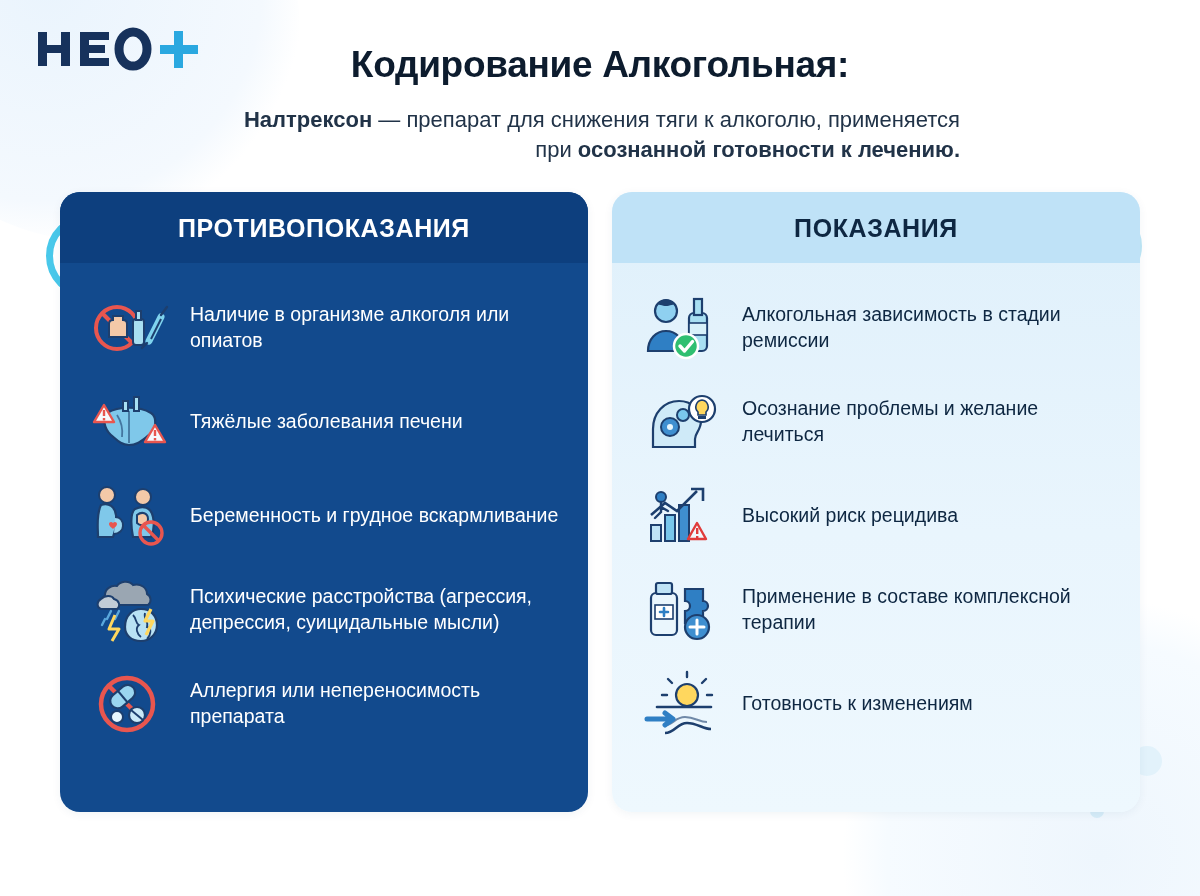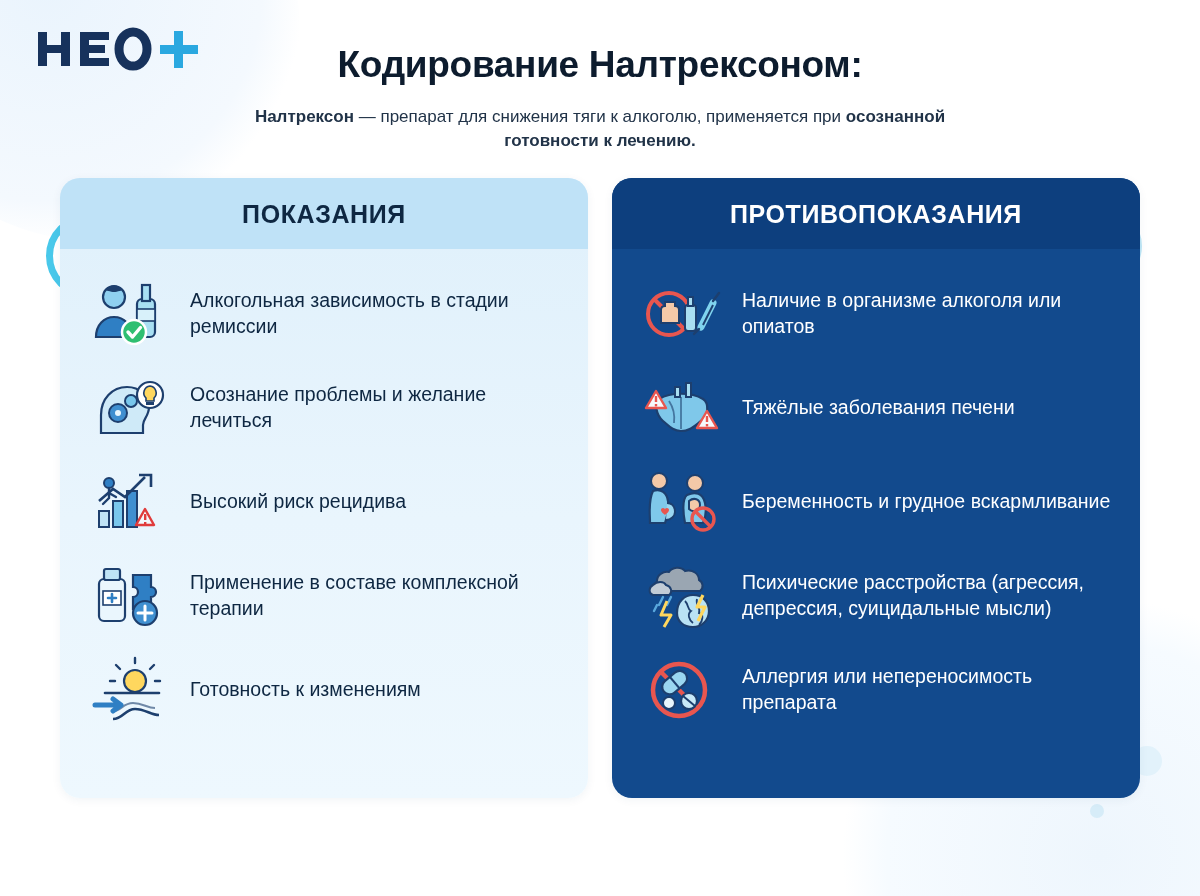--- a/index.html
+++ b/index.html
@@ -97,23 +97,23 @@
   .title {
     text-align: center;
     color: #0d1c2e;
     font-size: 37px;
     font-weight: bold;
     line-height: 1.22;
     letter-spacing: -0.3px;
     margin: 18px 150px 0 150px;
   }
   .subtitle {
-    text-align: center;
+    text-align: right;
     color: #213348;
-    font-size: 17px;
+    font-size: 22px;
     line-height: 1.38;
     margin: 18px auto 0 auto;
     width: 720px;
   }
   .subtitle b { font-weight: bold; }
 
   
   .columns {
     position: relative;
     display: flex;
@@ -205,29 +205,119 @@
       <rect x="53" y="32" width="20" height="8" fill="#17325c"></rect>
 
       <path d="M83 23a14 17 0 1 1 28 0a14 17 0 1 1 -28 0z" fill="none" stroke="#17325c" stroke-width="9"></path>
 
       <rect x="124" y="19" width="38" height="9" fill="#2aa8e0"></rect>
       <rect x="138" y="5" width="9" height="37" fill="#2aa8e0"></rect>
     </svg>
   </div>
 
   <div class="title">
-    <div>Кодирование Налтрексоном:</div>
+    <div>Кодирование Алкогольная:</div>
   </div>
 
   <div class="subtitle">
     <b>Налтрексон</b><span> — препарат для снижения тяги к алкоголю, применяется при </span><b>осознанной готовности к лечению.</b>
   </div>
 </div>
 
 <div class="columns">
+
+  <div class="card cons">
+    <div class="card-head">ПРОТИВОПОКАЗАНИЯ</div>
+    <div class="items">
+
+      <div class="item">
+        <div class="icon-box">
+          <svg width="84" height="70" viewBox="0 0 84 70">
+            <circle cx="30" cy="35" r="21" fill="none" stroke="#e8564f" stroke-width="4"></circle>
+            <path d="M15 20l30 30" stroke="#e8564f" stroke-width="4"></path>
+            <path d="M22 44V31c0-3 2-4 4-4v-4h10v4c2 0 4 1 4 4v13z" fill="#f4c9a8" stroke="#1d3f6e" stroke-width="2"></path>
+            <rect x="46" y="26" width="11" height="26" rx="3" fill="#a8dff2" stroke="#1d3f6e" stroke-width="2"></rect>
+            <rect x="49" y="18" width="5" height="9" fill="#a8dff2" stroke="#1d3f6e" stroke-width="2"></rect>
+            <path d="M62 48l12-24" stroke="#7fd3ee" stroke-width="7" stroke-linecap="round"></path>
+            <path d="M64 46l10-20" stroke="#1d3f6e" stroke-width="2"></path>
+            <path d="M74 22l6-8" stroke="#1d3f6e" stroke-width="2.4" stroke-linecap="round"></path>
+            <path d="M60 50l-5 5" stroke="#1d3f6e" stroke-width="2.4" stroke-linecap="round"></path>
+          </svg>
+        </div>
+        <div class="item-text">Наличие в организме алкоголя или опиатов</div>
+      </div>
+
+      <div class="item">
+        <div class="icon-box">
+          <svg width="84" height="70" viewBox="0 0 84 70">
+            <path d="M20 26c12-7 32-7 44 0c6 4 6 16-2 22c-8 6-12 10-20 10s-12-5-18-10c-7-6-9-18-4-22z" fill="#7fc8ea" stroke="#1d3f6e" stroke-width="2.2"></path>
+            <path d="M42 24v32M30 28c4 6 6 14 5 22" fill="none" stroke="#1d3f6e" stroke-width="1.8" opacity=".6"></path>
+            <path d="M36 14h5v10h-5zM47 10h5v14h-5z" fill="#a8dff2" stroke="#1d3f6e" stroke-width="2"></path>
+            <path d="M17 18l10 17H7z" fill="#f6f9fc" stroke="#e8564f" stroke-width="2.4" stroke-linejoin="round"></path>
+            <rect x="15.8" y="23" width="2.4" height="6" fill="#e8564f"></rect>
+            <rect x="15.8" y="31" width="2.4" height="2.4" fill="#e8564f"></rect>
+            <path d="M68 38l10 17H58z" fill="#f6f9fc" stroke="#e8564f" stroke-width="2.4" stroke-linejoin="round"></path>
+            <rect x="66.8" y="43" width="2.4" height="6" fill="#e8564f"></rect>
+            <rect x="66.8" y="51" width="2.4" height="2.4" fill="#e8564f"></rect>
+          </svg>
+        </div>
+        <div class="item-text">Тяжёлые заболевания печени</div>
+      </div>
+
+      <div class="item">
+        <div class="icon-box">
+          <svg width="84" height="70" viewBox="0 0 84 70">
+            <circle cx="20" cy="14" r="8" fill="#f4c9a8" stroke="#1d3f6e" stroke-width="2"></circle>
+            <path d="M14 24c8-3 14 2 15 10c2 8-1 16-3 22H11c0-10-2-22 3-32z" fill="#7fc8ea" stroke="#1d3f6e" stroke-width="2.2"></path>
+            <path d="M28 36c6 0 8 5 8 9s-4 8-9 8" fill="#9ad6f0" stroke="#1d3f6e" stroke-width="2"></path>
+            <path d="M26 42c1.6-2 4-1 4 1s-3 4-4 5c-1-1-4-3-4-5s2.4-3 4-1z" fill="#e8564f"></path>
+            <circle cx="56" cy="16" r="8" fill="#f4c9a8" stroke="#1d3f6e" stroke-width="2"></circle>
+            <path d="M48 28c8-4 16-2 18 8c2 10 0 16-2 20H46c-2-10-3-24 2-28z" fill="#7fc8ea" stroke="#1d3f6e" stroke-width="2.2"></path>
+            <path d="M50 34c5-4 11-2 11 4s-7 8-11 4z" fill="#f4c9a8" stroke="#1d3f6e" stroke-width="2"></path>
+            <circle cx="64" cy="52" r="11" fill="none" stroke="#e8564f" stroke-width="3.4"></circle>
+            <path d="M56 44l16 16" stroke="#e8564f" stroke-width="3.4"></path>
+          </svg>
+        </div>
+        <div class="item-text">Беременность и грудное вскармливание</div>
+      </div>
+
+      <div class="item">
+        <div class="icon-box">
+          <svg width="84" height="70" viewBox="0 0 84 70">
+            <path d="M18 20c0-6 6-10 12-9c3-5 12-6 16-1c8-2 14 3 14 9c4 2 5 8 1 11H20c-4-2-4-8-2-10z" fill="#9aa6b2" stroke="#1d3f6e" stroke-width="2"></path>
+            <path d="M14 24c-4 2-5 8 0 10h16c4-3 2-9-3-10c-2-4-9-4-13 0z" fill="#c2ccd6" stroke="#1d3f6e" stroke-width="2"></path>
+            <path d="M24 36l-4 8M32 36l-4 8M18 44l-3 6" stroke="#5aa8dd" stroke-width="2.4" stroke-linecap="round"></path>
+            <path d="M28 40l-6 14h10l-7 12" fill="none" stroke="#ffd75e" stroke-width="3" stroke-linejoin="round"></path>
+            <path d="M38 52c0-12 8-18 16-18c10 0 16 7 16 16c0 10-8 16-16 16c-10 0-16-6-16-14z" fill="#b9e2f4" stroke="#1d3f6e" stroke-width="2.2"></path>
+            <path d="M46 40c4 4 2 8 6 10c-4 3-2 9 2 12M58 38c-2 6 4 8 2 14c5 1 4 8 0 12" fill="none" stroke="#1d3f6e" stroke-width="1.8"></path>
+            <path d="M64 34l-6 12h8l-7 14" fill="none" stroke="#ffd75e" stroke-width="3.2" stroke-linejoin="round"></path>
+          </svg>
+        </div>
+        <div class="item-text">Психические расстройства (агрессия, депрессия, суицидальные мысли)</div>
+      </div>
+
+      <div class="item">
+        <div class="icon-box">
+          <svg width="84" height="70" viewBox="0 0 84 70">
+            <circle cx="40" cy="35" r="26" fill="none" stroke="#e8564f" stroke-width="4.5"></circle>
+            <path d="M22 17l36 36" stroke="#e8564f" stroke-width="4.5"></path>
+            <g transform="rotate(-40 36 28)">
+              <rect x="22" y="20" width="28" height="15" rx="7.5" fill="#9ad6f0" stroke="#1d3f6e" stroke-width="2.2"></rect>
+              <path d="M36 20v15" stroke="#1d3f6e" stroke-width="2.2"></path>
+            </g>
+            <circle cx="50" cy="46" r="8" fill="#c9e9f8" stroke="#1d3f6e" stroke-width="2.2"></circle>
+            <path d="M44 41l12 10" stroke="#1d3f6e" stroke-width="2"></path>
+            <circle cx="30" cy="48" r="6" fill="#e8f6fd" stroke="#1d3f6e" stroke-width="2"></circle>
+          </svg>
+        </div>
+        <div class="item-text">Аллергия или непереносимость препарата</div>
+      </div>
+
+    </div>
+  </div>
 
   <div class="card pros">
     <div class="card-head">ПОКАЗАНИЯ</div>
     <div class="items">
 
       <div class="item">
         <div class="icon-box">
           <svg width="84" height="70" viewBox="0 0 84 70">
             <circle cx="27" cy="18" r="11" fill="#8fd0f0" stroke="#1d3f6e" stroke-width="2.2"></circle>
             <path d="M18 11c4-6 14-6 18 0c0 0-6 2-9 2s-9-2-9-2z" fill="#1d3f6e"></path>
@@ -300,103 +390,13 @@
             <path d="M26 56c8 0 10-8 20-8s14 5 22 5" fill="none" stroke="#1d3f6e" stroke-width="2.2" opacity=".6"></path>
             <path d="M8 50h22M26 44l8 6l-8 6" fill="none" stroke="#2f7fc4" stroke-width="5" stroke-linecap="round" stroke-linejoin="round"></path>
           </svg>
         </div>
         <div class="item-text">Готовность к изменениям</div>
       </div>
 
     </div>
   </div>
 
-  <div class="card cons">
-    <div class="card-head">ПРОТИВОПОКАЗАНИЯ</div>
-    <div class="items">
-
-      <div class="item">
-        <div class="icon-box">
-          <svg width="84" height="70" viewBox="0 0 84 70">
-            <circle cx="30" cy="35" r="21" fill="none" stroke="#e8564f" stroke-width="4"></circle>
-            <path d="M15 20l30 30" stroke="#e8564f" stroke-width="4"></path>
-            <path d="M22 44V31c0-3 2-4 4-4v-4h10v4c2 0 4 1 4 4v13z" fill="#f4c9a8" stroke="#1d3f6e" stroke-width="2"></path>
-            <rect x="46" y="26" width="11" height="26" rx="3" fill="#a8dff2" stroke="#1d3f6e" stroke-width="2"></rect>
-            <rect x="49" y="18" width="5" height="9" fill="#a8dff2" stroke="#1d3f6e" stroke-width="2"></rect>
-            <path d="M62 48l12-24" stroke="#7fd3ee" stroke-width="7" stroke-linecap="round"></path>
-            <path d="M64 46l10-20" stroke="#1d3f6e" stroke-width="2"></path>
-            <path d="M74 22l6-8" stroke="#1d3f6e" stroke-width="2.4" stroke-linecap="round"></path>
-            <path d="M60 50l-5 5" stroke="#1d3f6e" stroke-width="2.4" stroke-linecap="round"></path>
-          </svg>
-        </div>
-        <div class="item-text">Наличие в организме алкоголя или опиатов</div>
-      </div>
-
-      <div class="item">
-        <div class="icon-box">
-          <svg width="84" height="70" viewBox="0 0 84 70">
-            <path d="M20 26c12-7 32-7 44 0c6 4 6 16-2 22c-8 6-12 10-20 10s-12-5-18-10c-7-6-9-18-4-22z" fill="#7fc8ea" stroke="#1d3f6e" stroke-width="2.2"></path>
-            <path d="M42 24v32M30 28c4 6 6 14 5 22" fill="none" stroke="#1d3f6e" stroke-width="1.8" opacity=".6"></path>
-            <path d="M36 14h5v10h-5zM47 10h5v14h-5z" fill="#a8dff2" stroke="#1d3f6e" stroke-width="2"></path>
-            <path d="M17 18l10 17H7z" fill="#f6f9fc" stroke="#e8564f" stroke-width="2.4" stroke-linejoin="round"></path>
-            <rect x="15.8" y="23" width="2.4" height="6" fill="#e8564f"></rect>
-            <rect x="15.8" y="31" width="2.4" height="2.4" fill="#e8564f"></rect>
-            <path d="M68 38l10 17H58z" fill="#f6f9fc" stroke="#e8564f" stroke-width="2.4" stroke-linejoin="round"></path>
-            <rect x="66.8" y="43" width="2.4" height="6" fill="#e8564f"></rect>
-            <rect x="66.8" y="51" width="2.4" height="2.4" fill="#e8564f"></rect>
-          </svg>
-        </div>
-        <div class="item-text">Тяжёлые заболевания печени</div>
-      </div>
-
-      <div class="item">
-        <div class="icon-box">
-          <svg width="84" height="70" viewBox="0 0 84 70">
-            <circle cx="20" cy="14" r="8" fill="#f4c9a8" stroke="#1d3f6e" stroke-width="2"></circle>
-            <path d="M14 24c8-3 14 2 15 10c2 8-1 16-3 22H11c0-10-2-22 3-32z" fill="#7fc8ea" stroke="#1d3f6e" stroke-width="2.2"></path>
-            <path d="M28 36c6 0 8 5 8 9s-4 8-9 8" fill="#9ad6f0" stroke="#1d3f6e" stroke-width="2"></path>
-            <path d="M26 42c1.6-2 4-1 4 1s-3 4-4 5c-1-1-4-3-4-5s2.4-3 4-1z" fill="#e8564f"></path>
-            <circle cx="56" cy="16" r="8" fill="#f4c9a8" stroke="#1d3f6e" stroke-width="2"></circle>
-            <path d="M48 28c8-4 16-2 18 8c2 10 0 16-2 20H46c-2-10-3-24 2-28z" fill="#7fc8ea" stroke="#1d3f6e" stroke-width="2.2"></path>
-            <path d="M50 34c5-4 11-2 11 4s-7 8-11 4z" fill="#f4c9a8" stroke="#1d3f6e" stroke-width="2"></path>
-            <circle cx="64" cy="52" r="11" fill="none" stroke="#e8564f" stroke-width="3.4"></circle>
-            <path d="M56 44l16 16" stroke="#e8564f" stroke-width="3.4"></path>
-          </svg>
-        </div>
-        <div class="item-text">Беременность и грудное вскармливание</div>
-      </div>
-
-      <div class="item">
-        <div class="icon-box">
-          <svg width="84" height="70" viewBox="0 0 84 70">
-            <path d="M18 20c0-6 6-10 12-9c3-5 12-6 16-1c8-2 14 3 14 9c4 2 5 8 1 11H20c-4-2-4-8-2-10z" fill="#9aa6b2" stroke="#1d3f6e" stroke-width="2"></path>
-            <path d="M14 24c-4 2-5 8 0 10h16c4-3 2-9-3-10c-2-4-9-4-13 0z" fill="#c2ccd6" stroke="#1d3f6e" stroke-width="2"></path>
-            <path d="M24 36l-4 8M32 36l-4 8M18 44l-3 6" stroke="#5aa8dd" stroke-width="2.4" stroke-linecap="round"></path>
-            <path d="M28 40l-6 14h10l-7 12" fill="none" stroke="#ffd75e" stroke-width="3" stroke-linejoin="round"></path>
-            <path d="M38 52c0-12 8-18 16-18c10 0 16 7 16 16c0 10-8 16-16 16c-10 0-16-6-16-14z" fill="#b9e2f4" stroke="#1d3f6e" stroke-width="2.2"></path>
-            <path d="M46 40c4 4 2 8 6 10c-4 3-2 9 2 12M58 38c-2 6 4 8 2 14c5 1 4 8 0 12" fill="none" stroke="#1d3f6e" stroke-width="1.8"></path>
-            <path d="M64 34l-6 12h8l-7 14" fill="none" stroke="#ffd75e" stroke-width="3.2" stroke-linejoin="round"></path>
-          </svg>
-        </div>
-        <div class="item-text">Психические расстройства (агрессия, депрессия, суицидальные мысли)</div>
-      </div>
-
-      <div class="item">
-        <div class="icon-box">
-          <svg width="84" height="70" viewBox="0 0 84 70">
-            <circle cx="40" cy="35" r="26" fill="none" stroke="#e8564f" stroke-width="4.5"></circle>
-            <path d="M22 17l36 36" stroke="#e8564f" stroke-width="4.5"></path>
-            <g transform="rotate(-40 36 28)">
-              <rect x="22" y="20" width="28" height="15" rx="7.5" fill="#9ad6f0" stroke="#1d3f6e" stroke-width="2.2"></rect>
-              <path d="M36 20v15" stroke="#1d3f6e" stroke-width="2.2"></path>
-            </g>
-            <circle cx="50" cy="46" r="8" fill="#c9e9f8" stroke="#1d3f6e" stroke-width="2.2"></circle>
-            <path d="M44 41l12 10" stroke="#1d3f6e" stroke-width="2"></path>
-            <circle cx="30" cy="48" r="6" fill="#e8f6fd" stroke="#1d3f6e" stroke-width="2"></circle>
-          </svg>
-        </div>
-        <div class="item-text">Аллергия или непереносимость препарата</div>
-      </div>
-
-    </div>
-  </div>
-
 </div>
 
 </body></html>

